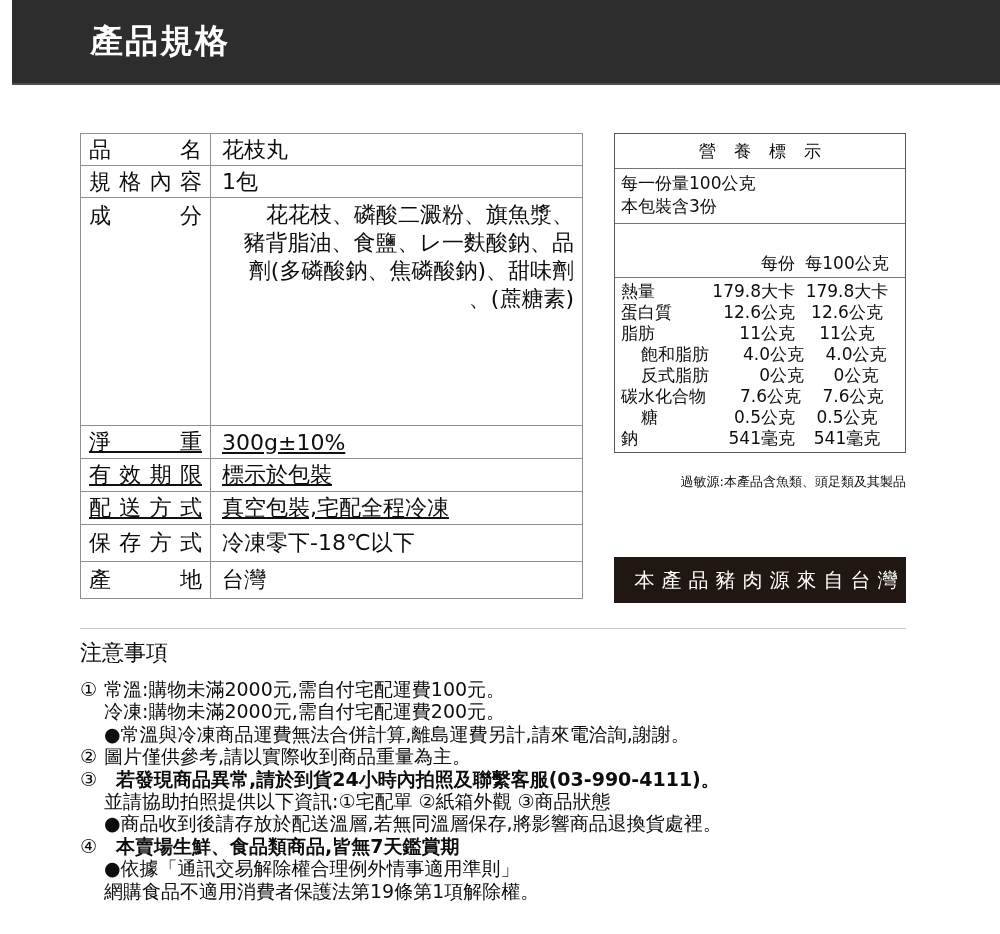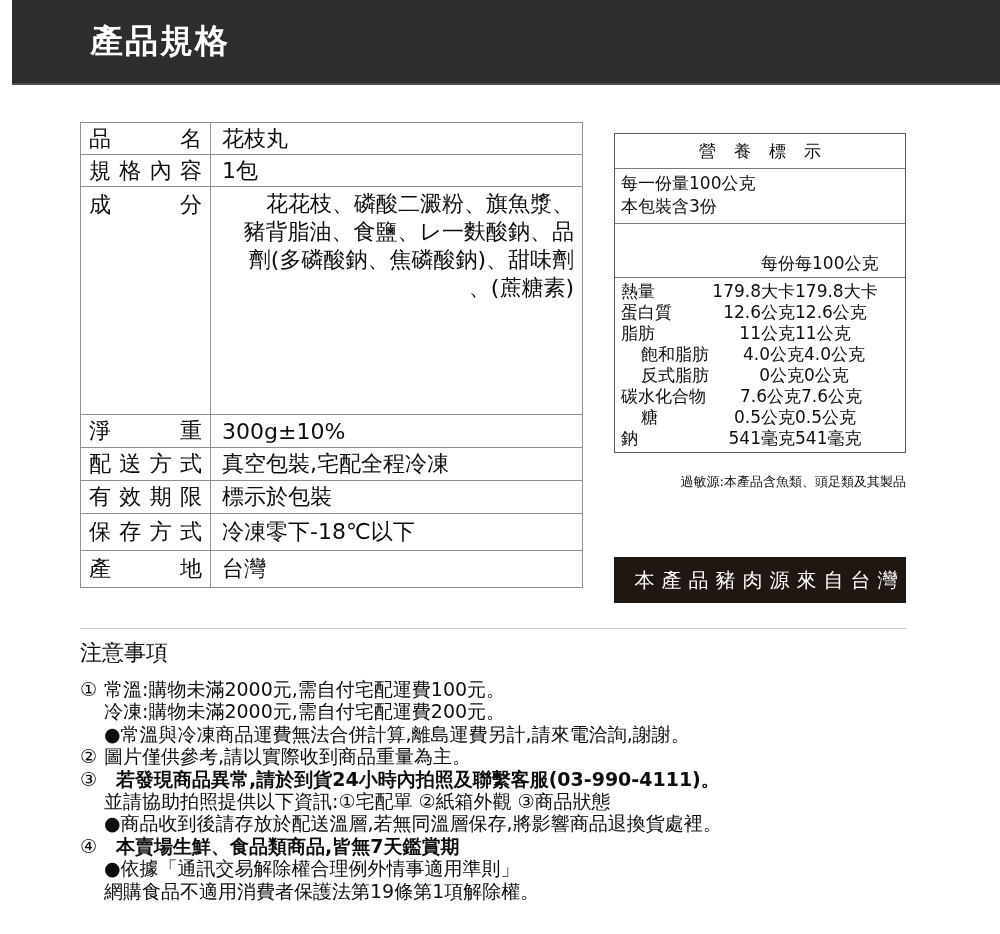--- a/index.html
+++ b/index.html
@@ -15,36 +15,36 @@
   .hdr{
     position:absolute;top:0;left:12px;width:1000px;height:83px;
     background:#2d2d2d;border-bottom:2px solid #4f4f4f;
     display:flex;align-items:center;
   }
   .hdr h1{
     margin:0 0 0 78px;color:#fff;font-size:33px;font-weight:700;letter-spacing:2px;
   }
   
   .spec{
-    position:absolute;left:80px;top:122px;width:481px;
+    position:absolute;left:80px;top:133px;width:481px;
     border-collapse:collapse;table-layout:fixed;
   }
   .spec td{
     border:1px solid #8f8f8f;font-size:22px;vertical-align:middle;
     padding:0 8px;color:#0d0d0d;
   }
   .spec .lbl{
     width:113px;text-align:justify;text-align-last:justify;
   }
   .spec .val{width:352px;padding-left:11px;}
   .r-s{height:32px;}
   .r-ing{height:228px;}
   .r-ing td{vertical-align:top;padding-top:3px;text-align:right;}
   .r-ing .val{white-space:pre-line;line-height:28px;}
-  .r-m{height:33px;}
+  .r-m{height:33px;text-decoration:underline;}
   .r-l{height:37px;}
   
   .rightcol{
     position:absolute;left:614px;top:133px;width:292px;height:470px;
     display:flex;flex-direction:column;
   }
   .nut{
     border:1px solid #5a5a5a;background:#fff;font-size:17px;color:#0d0d0d;
   }
   .nut-title{
@@ -53,21 +53,21 @@
   }
   .nut-title span{letter-spacing:18px;margin-right:-18px;font-size:17px;}
   .nut-serving{
     border-bottom:1px solid #777;padding:3px 6px 5px 6px;line-height:23px;
   }
   .nut-cols, .nut-row{
     display:grid;grid-template-columns:1fr 95px 110px;align-items:center;
   }
   .nut-cols{height:27px;border-bottom:1px solid #777;margin-top:26px;}
   .nut-cols .c1,.nut-row .v1{text-align:right;}
-  .nut-cols .c2,.nut-row .v2{text-align:left;padding-right:6px;}
+  .nut-cols .c2,.nut-row .v2{text-align:center;padding-right:6px;}
   .nut-body{padding:2px 0 4px 0;}
   .nut-row{height:21px;}
   .nut-row .nm{padding-left:6px;white-space:nowrap;}
   .nut-row.sub .nm{padding-left:26px;}
   .allergen{margin-top:20px;font-size:13px;color:#0d0d0d;text-align:right;}
   .badge{
     margin-top:auto;height:46px;background:#211712;color:#fff;
     display:flex;align-items:center;justify-content:center;
     font-size:20px;font-weight:500;
   }
@@ -108,26 +108,26 @@
       <td class="val">花花枝、磷酸二澱粉、旗魚漿、
 豬背脂油、食鹽、レ一麩酸鈉、品
 劑(多磷酸鈉、焦磷酸鈉)、甜味劑
 、(蔗糖素)</td>
     </tr>
     <tr class="r-m">
       <td class="lbl">淨重</td>
       <td class="val">300g±10%</td>
     </tr>
     <tr class="r-m">
+      <td class="lbl">有效期限</td>
+      <td class="val">標示於包裝</td>
+    </tr>
+    <tr class="r-m">
       <td class="lbl">配送方式</td>
       <td class="val">真空包裝,宅配全程冷凍</td>
-    </tr>
-    <tr class="r-m">
-      <td class="lbl">有效期限</td>
-      <td class="val">標示於包裝</td>
     </tr>
     <tr class="r-l">
       <td class="lbl">保存方式</td>
       <td class="val">冷凍零下-18℃以下</td>
     </tr>
     <tr class="r-l">
       <td class="lbl">產地</td>
       <td class="val">台灣</td>
     </tr>
   </tbody>

